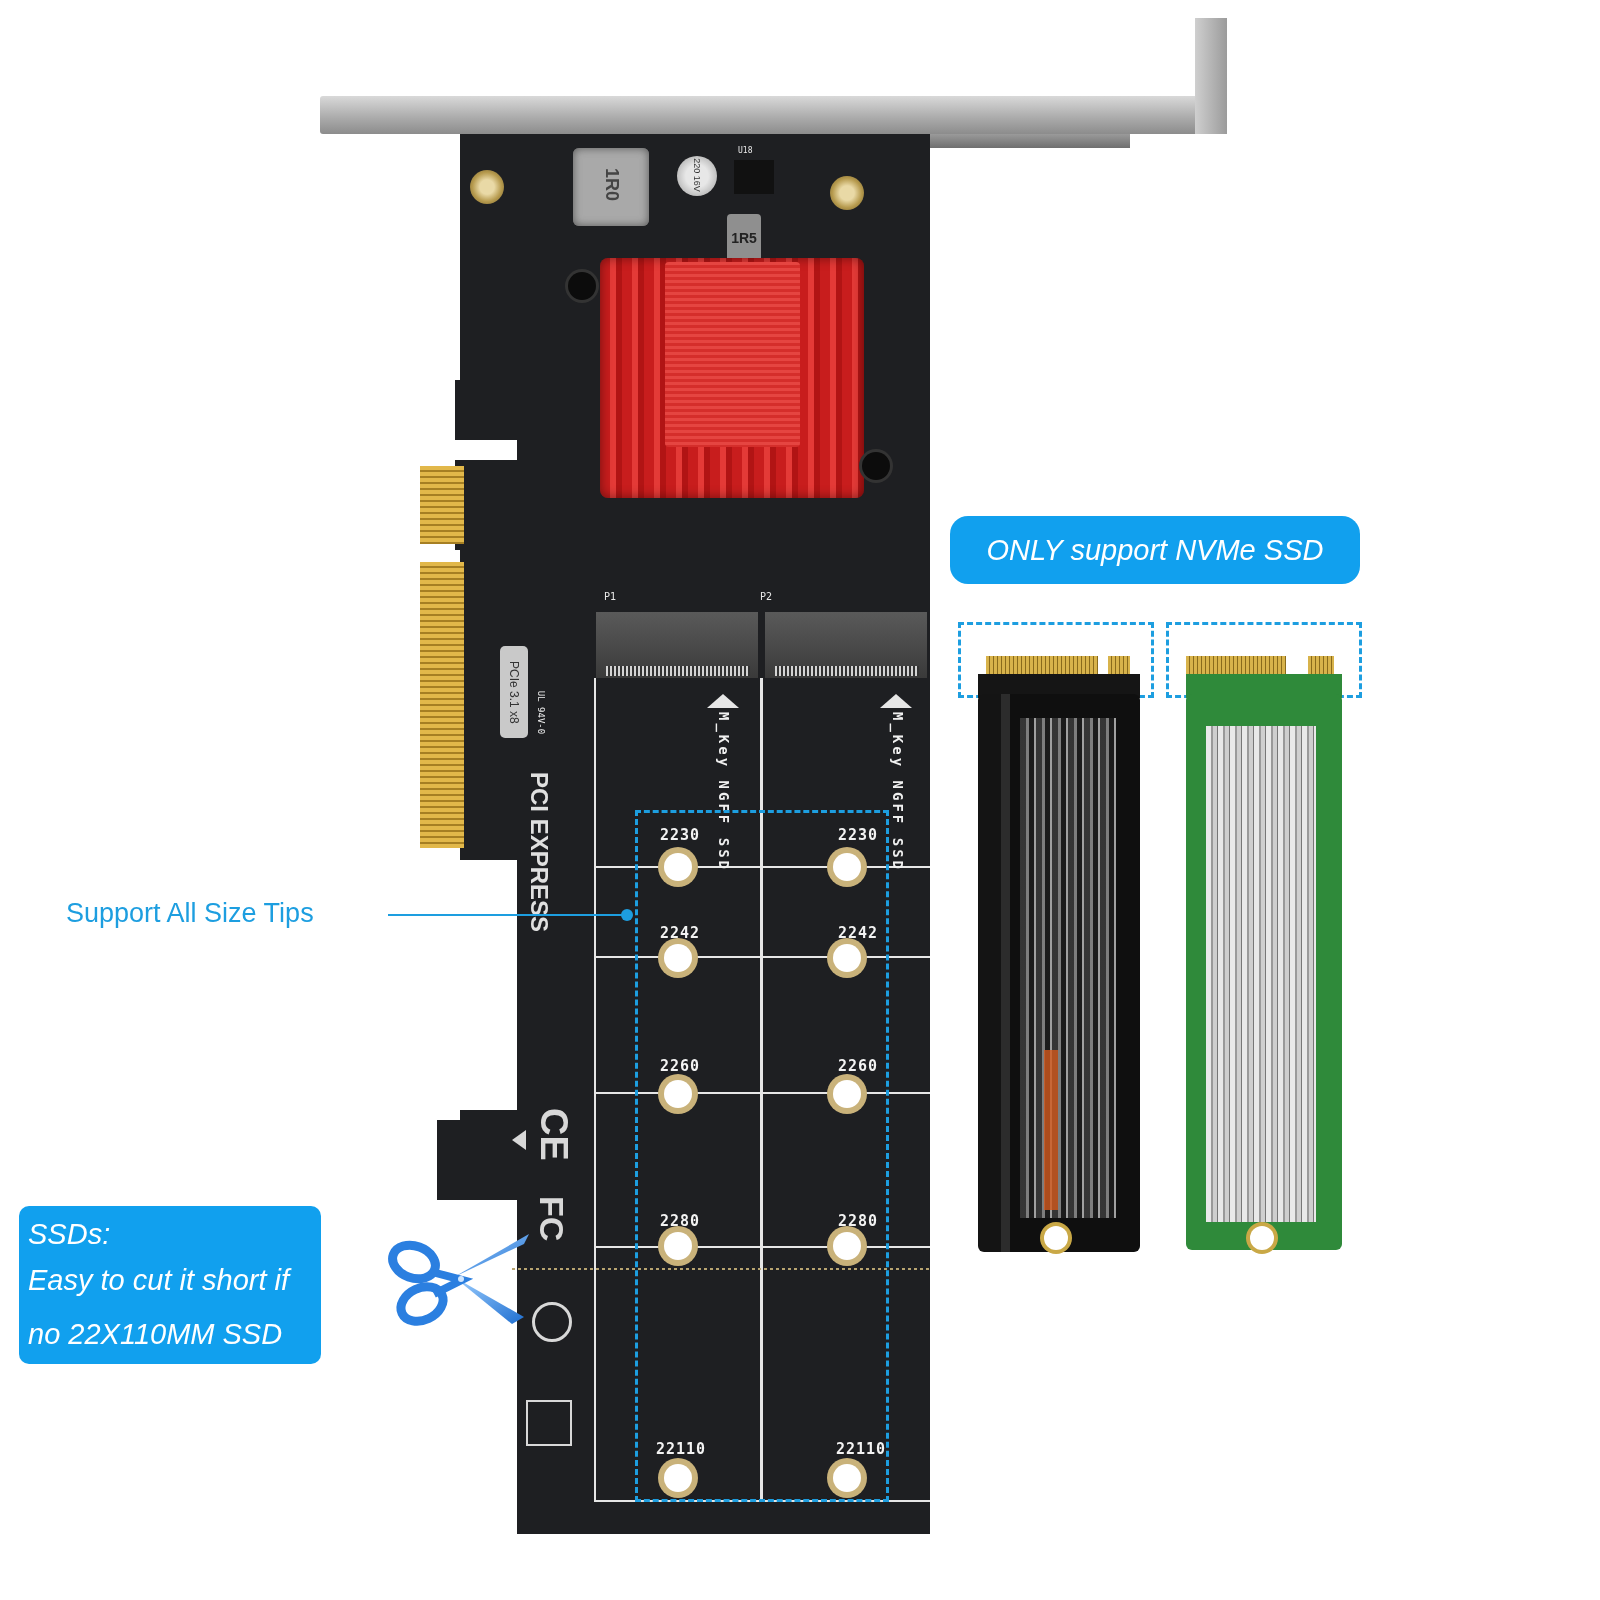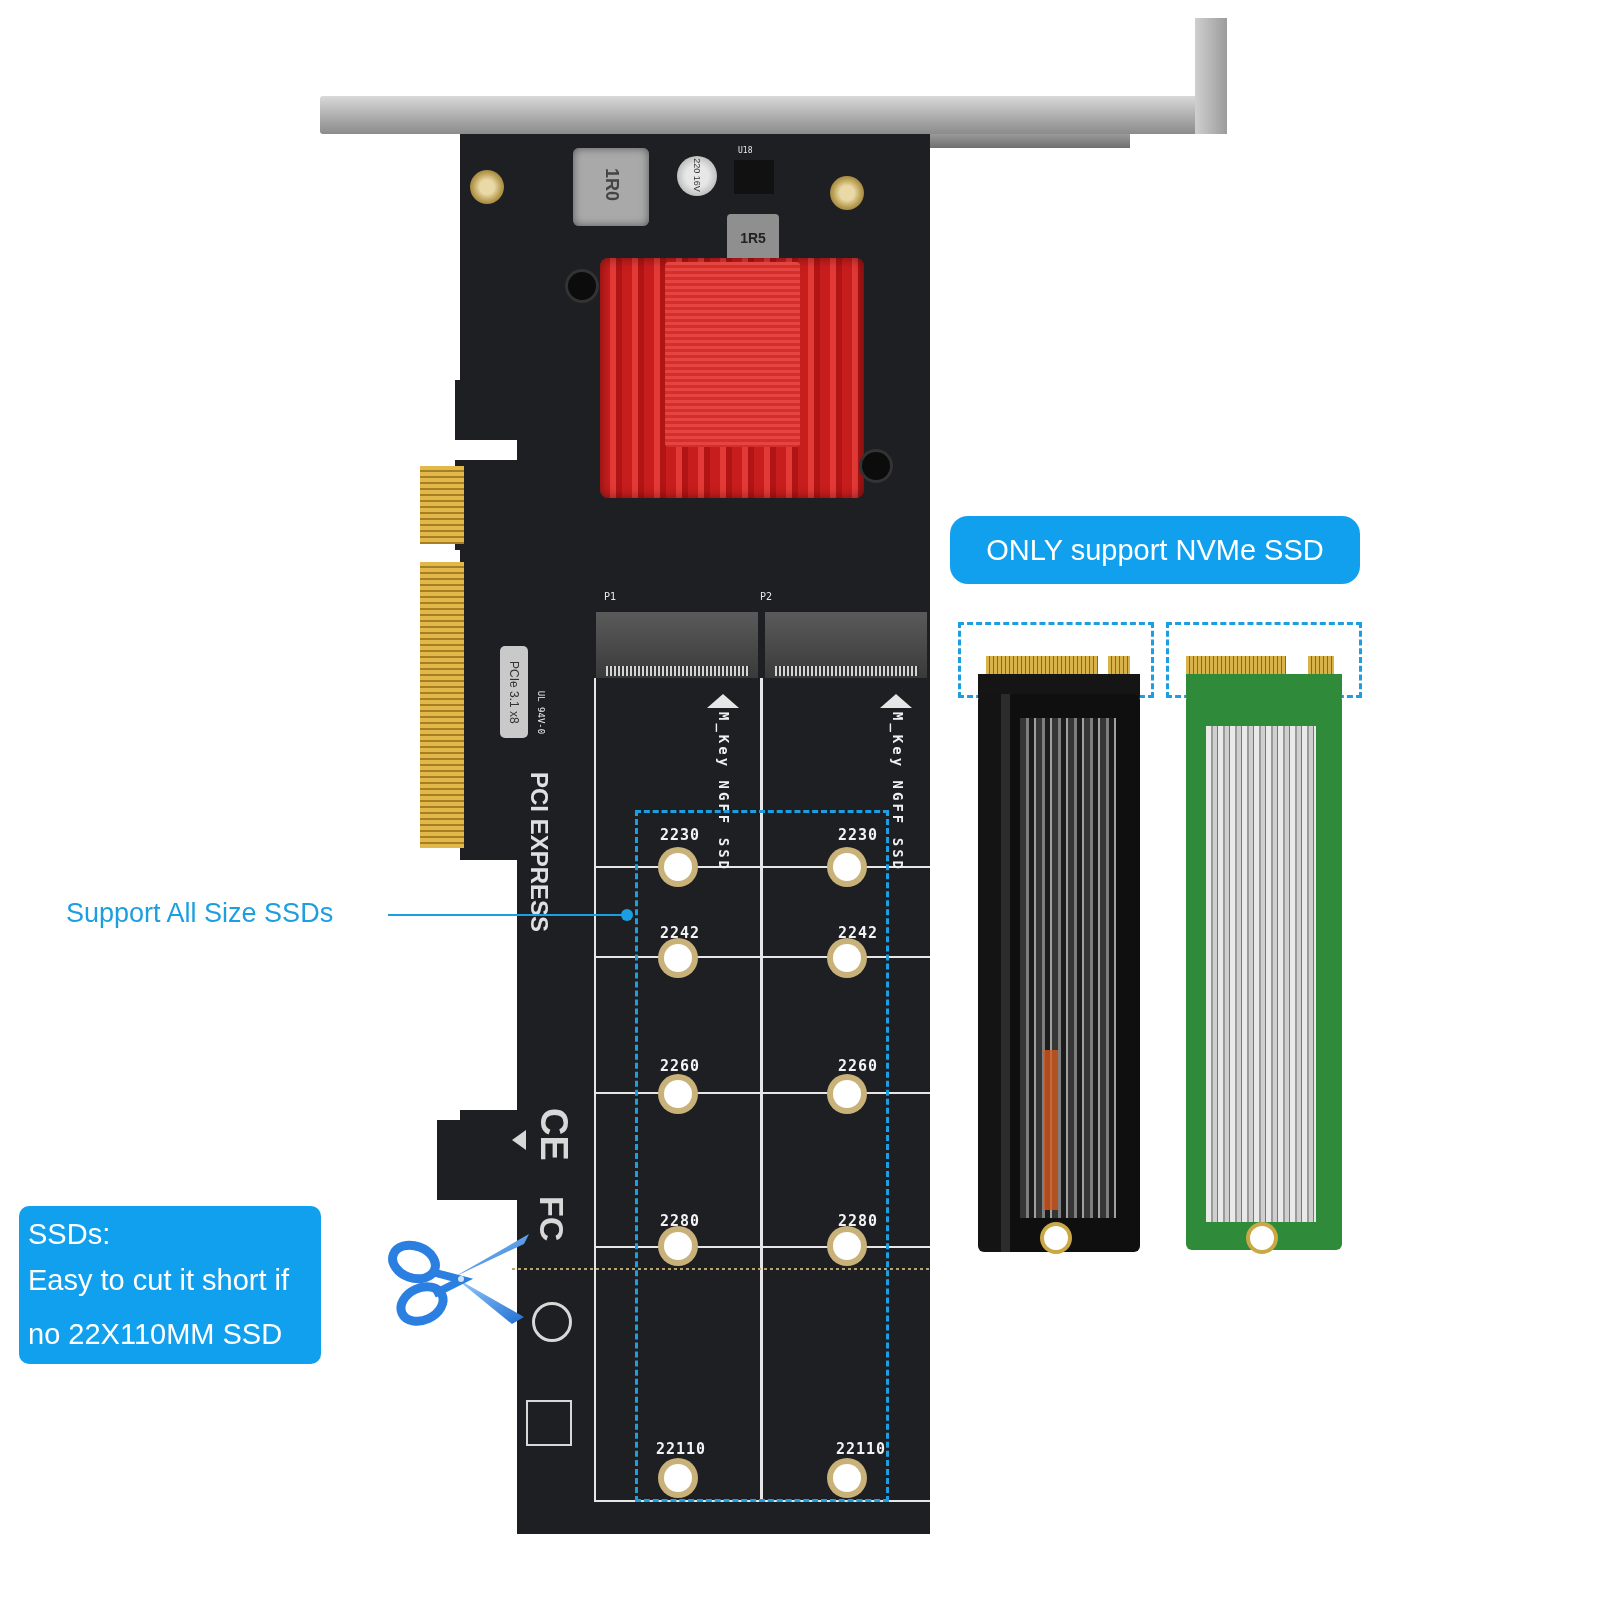--- a/index.html
+++ b/index.html
@@ -22,40 +22,40 @@
   .heatsink { left:600px; top:258px; width:264px; height:240px; border-radius:8px;
     background:repeating-linear-gradient(90deg,#c81d1d 0 10px,#e43a37 10px 16px,#b11414 16px 22px);
     box-shadow: inset 0 0 12px rgba(0,0,0,.45); }
   .heatsink-core { left:665px; top:262px; width:135px; height:185px;
     background:repeating-linear-gradient(180deg,#e54541 0 3px,#d52e2b 3px 6px); border-radius:4px; }
   .screw { width:34px; height:34px; border-radius:50%;
     background:radial-gradient(circle,#e9d9a6 30%,#b79b4f 60%,#6f5a23 100%); }
   .post { width:28px; height:28px; border-radius:50%; background:#0c0c0c; box-shadow:0 0 0 3px #333; }
 
   .inductor { left:573px; top:148px; width:76px; height:78px; background:#a9a9a9; border-radius:6px; box-shadow: inset 0 0 8px #555; }
-  .inductor2 { left:727px; top:214px; width:52px; height:50px; background:#8f8f8f; border-radius:4px; }
+  .inductor2 { left:727px; top:214px; width:34px; height:50px; background:#8f8f8f; border-radius:4px; }
   .cap { left:677px; top:156px; width:40px; height:40px; border-radius:50%; background:radial-gradient(circle,#e7e7e7 40%,#999 100%); }
   .silk { color:#e9e9e9; font-family:"DejaVu Sans Mono", monospace; font-size:8px; line-height:10px; white-space:pre; }
 
   .slot { height:66px; background:linear-gradient(#5a5a5a,#3a3a3a); top:612px; }
   .slot-pins { height:10px; top:666px; background:repeating-linear-gradient(90deg,#d4d4d4 0 2px,#333 2px 4px); }
 
   .divider { background:#e6e6e6; }
   .size-label { color:#f3f3f3; font-family:"DejaVu Sans Mono", monospace; font-size:15px; letter-spacing:1px; font-weight:bold; }
   .hole { width:28px; height:28px; border-radius:50%; background:#fff; box-shadow:0 0 0 6px #c9b27a; }
 
   .vert { writing-mode: vertical-rl; color:#f0f0f0; }
   .mkey { font-family:"DejaVu Sans Mono", monospace; font-size:14px; font-weight:bold; letter-spacing:3px; }
   .arrow-up { width:0; height:0; border-left:16px solid transparent; border-right:16px solid transparent; border-bottom:14px solid #e6e6e6; }
 
   .pcie-badge { left:500px; top:646px; width:28px; height:92px; background:#c9c9c9; border-radius:5px;
     color:#333; font-size:12px; display:flex; align-items:center; justify-content:center; }
 
   .dash-blue { border:3px dashed #1d9ee0; }
-  .callout-pill { background:#11a0ee; color:#fff; border-radius:18px; }
+  .callout-pill { background:#11a0ee; color:#fff; border-radius:18px;font-style:italic; }
 
   .ssd { border-radius:6px; }
   .ssd-black { left:978px; top:694px; width:162px; height:558px;
     background:linear-gradient(90deg,#141414 0 14%,#2c2c2c 14% 20%,#0f0f0f 20% 100%); }
   .ssd-black-label { left:1020px; top:718px; width:96px; height:500px;
     background:repeating-linear-gradient(90deg,#3a3a3a 0 6px,#8a8a8a 6px 9px,#1d1d1d 9px 14px,#b0b0b0 14px 16px); opacity:.9; }
   .ssd-green { left:1186px; top:694px; width:156px; height:556px; background:#2f8a3a; }
   .ssd-green-label { left:1206px; top:726px; width:110px; height:496px;
     background:repeating-linear-gradient(90deg,#e9e9e9 0 5px,#9a9a9a 5px 7px,#cfcfcf 7px 11px,#777 11px 12px); }
   .ssd-fingers { height:18px; background:repeating-linear-gradient(90deg,#d8b34b 0 3px,#8a6b1c 3px 4px); }
@@ -158,21 +158,21 @@
 </div>
 
 <div class="abs vert" style="left:532px;top:1108px;font-size:38px;color:#d8d8d8;font-weight:bold;"><span>CE</span></div>
 <div class="abs" style="left:512px;top:1130px;width:0;height:0;border-top:10px solid transparent;border-bottom:10px solid transparent;border-right:14px solid #d8d8d8;"></div>
 <div class="abs vert" style="left:532px;top:1196px;font-size:34px;color:#d8d8d8;font-weight:bold;"><span>FC</span></div>
 <div class="abs" style="left:532px;top:1302px;width:34px;height:34px;border:3px solid #d8d8d8;border-radius:50%;"></div>
 <div class="abs" style="left:526px;top:1400px;width:42px;height:42px;border:2px solid #d8d8d8;"></div>
 
 <div class="abs dash-blue" style="left:635px;top:810px;width:248px;height:686px;"></div>
 
-<div class="abs" style="left:66px;top:898px;font-size:27px;color:#1d9ee0;">Support All Size SSDs</div>
+<div class="abs" style="left:66px;top:898px;font-size:27px;color:#1d9ee0;">Support All Size Tips</div>
 <div class="abs" style="left:388px;top:914px;width:240px;height:2px;background:#1d9ee0;"></div>
 <div class="abs" style="left:621px;top:909px;width:12px;height:12px;border-radius:50%;background:#1d9ee0;"></div>
 
 <div class="abs callout-pill" style="left:19px;top:1206px;width:302px;height:158px;border-radius:10px;">
   <div style="position:absolute;left:9px;top:12px;font-size:29px;">SSDs:</div>
   <div style="position:absolute;left:9px;top:58px;font-size:29px;white-space:nowrap;text-align:right;">Easy to cut it short if</div>
   <div style="position:absolute;left:9px;top:112px;font-size:29px;white-space:nowrap;">no 22X110MM SSD</div>
 </div>
 
 <svg class="abs" style="left:384px;top:1232px;" width="150" height="100" viewBox="0 0 150 100">

